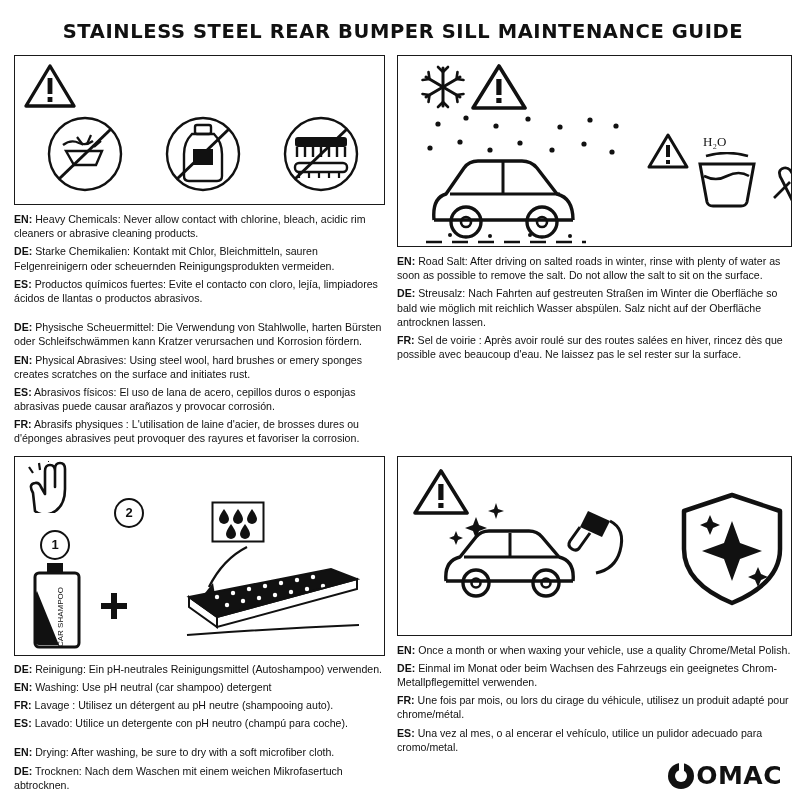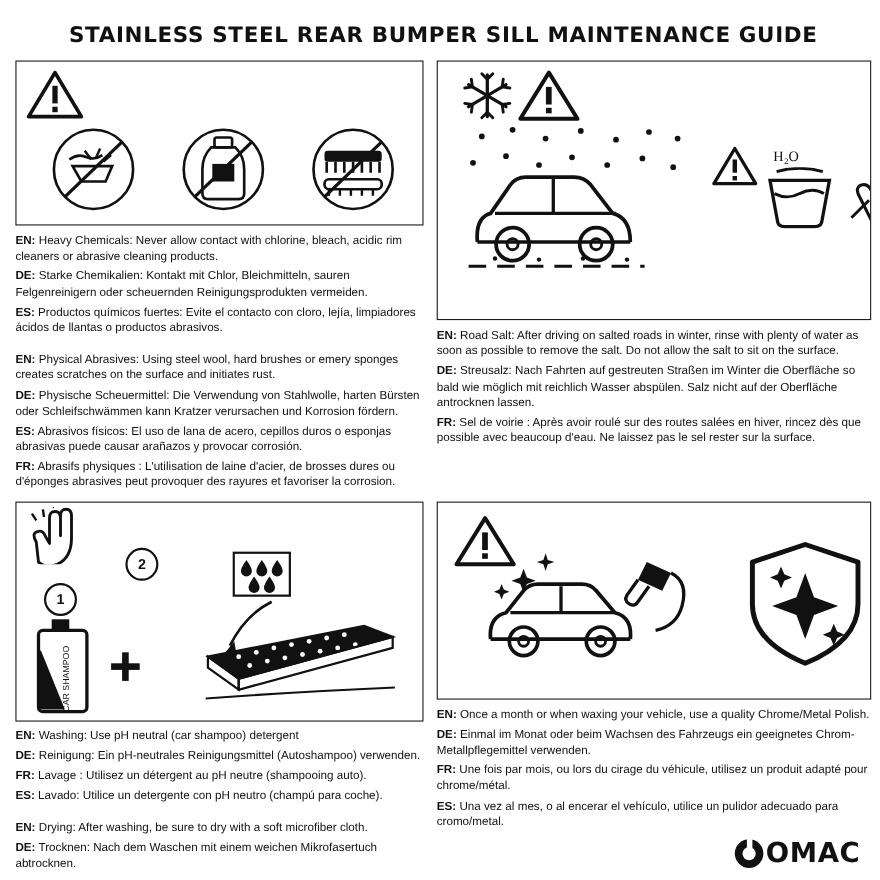--- a/index.html
+++ b/index.html
@@ -151,33 +151,33 @@
            <span>Heavy Chemicals: Never allow contact with chlorine, bleach, acidic rim cleaners or abrasive cleaning products.</span></p>
         <p><span class="lang">DE:</span>
            <span>Starke Chemikalien: Kontakt mit Chlor, Bleichmitteln, sauren Felgenreinigern oder scheuernden Reinigungsprodukten vermeiden.</span></p>
         <p><span class="lang">ES:</span>
            <span>Productos químicos fuertes: Evite el contacto con cloro, lejía, limpiadores ácidos de llantas o productos abrasivos.</span></p>
       </div>
 
       <div class="sep"></div>
 
       <div class="txtblock">
+        <p><span class="lang">DE:</span>
+           <span>Physische Scheuermittel: Die Verwendung von Stahlwolle, harten Bürsten oder Schleifschwämmen kann Kratzer verursachen und Korrosion fördern.</span></p>
         <p><span class="lang">EN:</span>
            <span>Physical Abrasives: Using steel wool, hard brushes or emery sponges creates scratches on the surface and initiates rust.</span></p>
-        <p><span class="lang">DE:</span>
-           <span>Physische Scheuermittel: Die Verwendung von Stahlwolle, harten Bürsten oder Schleifschwämmen kann Kratzer verursachen und Korrosion fördern.</span></p>
         <p><span class="lang">ES:</span>
            <span>Abrasivos físicos: El uso de lana de acero, cepillos duros o esponjas abrasivas puede causar arañazos y provocar corrosión.</span></p>
         <p><span class="lang">FR:</span>
            <span>Abrasifs physiques : L'utilisation de laine d'acier, de brosses dures ou d'éponges abrasives peut provoquer des rayures et favoriser la corrosion.</span></p>
       </div>
     </div>
 
     <div class="cell">
-      <div class="imgbox" style="height:236px;">
+      <div class="imgbox" style="height:192px;">
 
         <svg width="46" height="46" viewBox="0 0 46 46" style="position:absolute;left:22px;top:8px;">
           <g stroke="#111" stroke-width="3" stroke-linecap="round">
             <line x1="23" y1="4" x2="23" y2="42"></line>
             <line x1="6" y1="13" x2="40" y2="33"></line>
             <line x1="40" y1="13" x2="6" y2="33"></line>
             <path d="M23 8 l-5 -5 M23 8 l5 -5 M23 38 l-5 5 M23 38 l5 5" stroke-width="2.6"></path>
             <path d="M9.5 15 l-1 -7 M9.5 15 l-7 1 M36.5 31 l1 7 M36.5 31 l7 -1" stroke-width="2.6"></path>
             <path d="M36.5 15 l1 -7 M36.5 15 l7 1 M9.5 31 l-1 7 M9.5 31 l-7 -1" stroke-width="2.6"></path>
           </g>
@@ -319,24 +319,24 @@
               <circle cx="126" cy="28" r="2.2"></circle>
             <circle cx="142" cy="25" r="2.2"></circle>
           </g>
           <path d="M8 36 L36 56 L36 66 L8 46 Z" fill="none" stroke="#111" stroke-width="2"></path>
           <path d="M36 56 L176 18 L176 28 L36 66 Z" fill="none" stroke="#111" stroke-width="2"></path>
           <path d="M6 74 q80 -6 172 -10" fill="none" stroke="#111" stroke-width="2"></path>
         </svg>
       </div>
 
       <div class="txtblock blk-left-bottom-text">
+        <p><span class="lang">DE:</span>
+           <span>Reinigung: Ein pH-neutrales Reinigungsmittel (Autoshampoo) verwenden.</span></p>
         <p><span class="lang">EN:</span>
            <span>Washing: Use pH neutral (car shampoo) detergent</span></p>
-        <p><span class="lang">DE:</span>
-           <span>Reinigung: Ein pH-neutrales Reinigungsmittel (Autoshampoo) verwenden.</span></p>
         <p><span class="lang">FR:</span>
            <span>Lavage : Utilisez un détergent au pH neutre (shampooing auto).</span></p>
         <p><span class="lang">ES:</span>
            <span>Lavado: Utilice un detergente con pH neutro (champú para coche).</span></p>
       </div>
 
       <div class="sep"></div>
 
       <div class="txtblock">
         <p><span class="lang">EN:</span>

